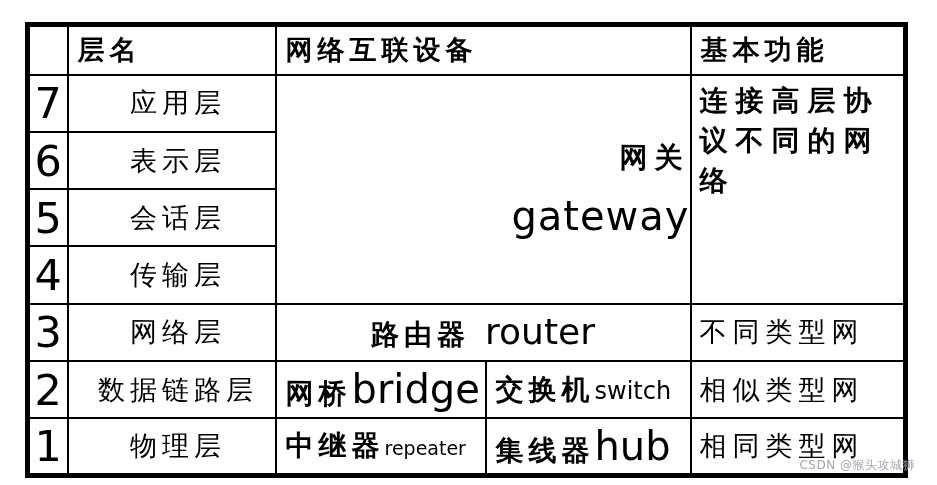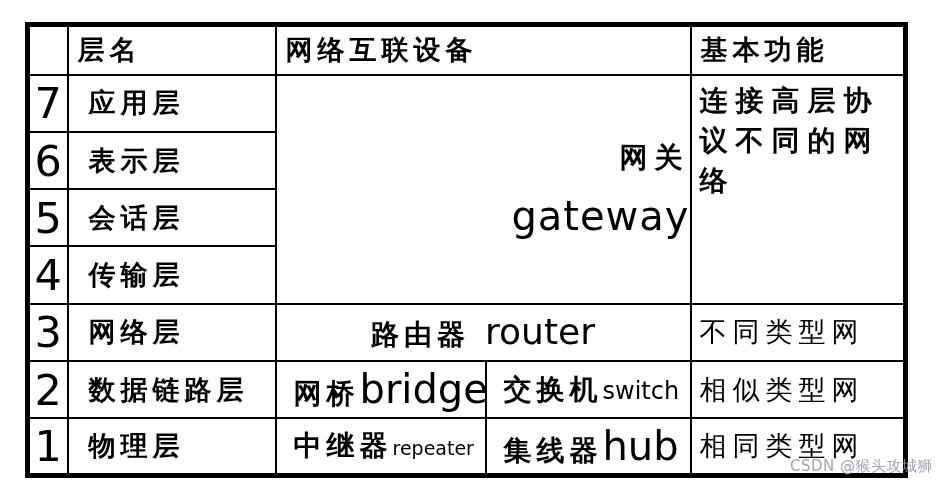--- a/index.html
+++ b/index.html
@@ -49,24 +49,25 @@
     font-size: 27px;
     letter-spacing: 5px;
   }
   td.num-cell {
     text-align: center;
     font-size: 43px;
     font-weight: normal;
     padding: 0;
   }
   td.layer-cell {
-    padding-left: 20px;
-    font-weight: bold;
+    padding-left: 13px;
+    font-weight: normal;
     font-size: 27px;
     letter-spacing: 5px;
+    text-align: center;
   }
   td.gateway-cell {
     text-align: right;
     padding: 0;
   }
   .gateway-cn {
     font-weight: bold;
     font-size: 28px;
     letter-spacing: 7px;
     margin-bottom: 16px;
@@ -75,21 +76,21 @@
     font-size: 40px;
     font-weight: normal;
     letter-spacing: 1px;
   }
   td.dev-center {
     text-align: center;
     padding: 0;
   }
   td.dev-left {
     text-align: left;
-    padding-left: 17px;
+    padding-left: 9px;
   }
   .en-xl { font-size: 40px; font-weight: normal; letter-spacing: 0; }
   .en-lg { font-size: 36px; font-weight: normal; margin-left: 15px; }
   .en-md { font-size: 24px; font-weight: normal; }
   .en-sm { font-size: 19px; font-weight: normal; }
   td.fn-cell {
     padding-left: 8px;
     font-weight: normal;
     font-size: 27px;
     letter-spacing: 6px;
@@ -100,24 +101,24 @@
     padding-left: 8px;
     font-weight: bold;
     font-size: 28px;
     letter-spacing: 8px;
     line-height: 40px;
     white-space: normal;
     word-break: break-all;
   }
   .watermark {
     position: absolute;
-    left: 753px;
+    left: 735px;
     top: 457px;
     width: 180px;
-    font-size: 15px;
+    font-size: 12px;
     letter-spacing: 0.5px;
     color: rgba(160, 160, 172, 0.95);
     text-align: right;
     white-space: nowrap;
     z-index: 2;
   }
 </style>
 </head>
 <body>
 

